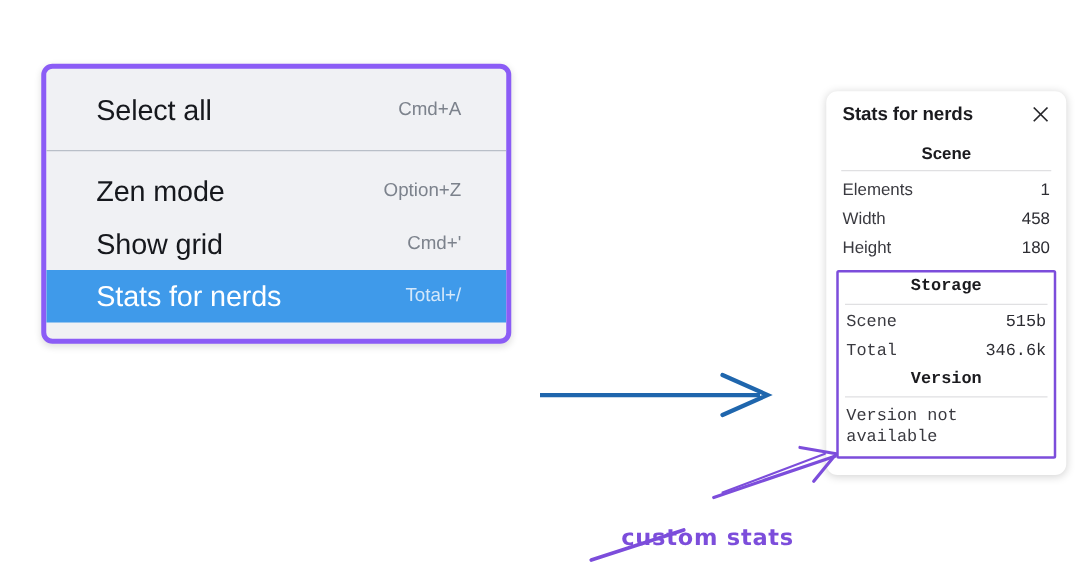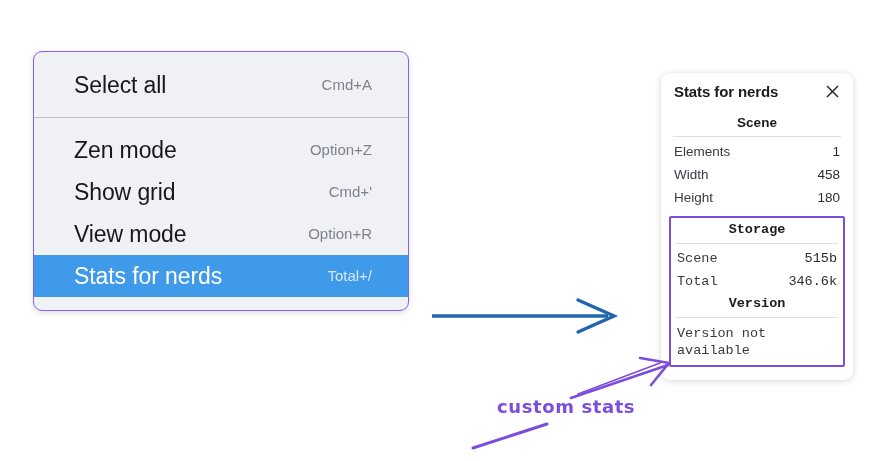--- a/index.html
+++ b/index.html
@@ -16,21 +16,21 @@
     -webkit-font-smoothing: antialiased;
   }
 
   
   #context-menu {
     position: absolute;
     left: 33px;
     top: 51px;
     width: 376px;
     background: #f0f1f4;
-    border: 1px solid #8b5cf6;
+    border: 4px solid #8b5cf6;
     border-radius: 9px;
     box-shadow: 0 2px 6px rgba(0,0,0,0.13);
     overflow: hidden;
     box-sizing: border-box;
   }
   .menu-section { padding: 6px 0; }
   .menu-section.top { padding: 12px 0 11px; }
   .menu-section.bottom { padding: 11px 0 13px; }
   .menu-divider {
     height: 1px;
@@ -137,21 +137,21 @@
   
   .annotation-layer {
     position: absolute;
     left: 0; top: 0;
     width: 873px; height: 461px;
     pointer-events: none;
   }
   .handwritten-label {
     position: absolute;
     left: 497px;
-    top: 396px;
+    top: 420px;
     font-family: "DejaVu Sans", sans-serif;
     font-size: 18px;
     font-weight: bold;
     letter-spacing: 0.6px;
     color: #7c4ddb;
     white-space: nowrap;
   }
 </style>
 </head>
 <body>
@@ -168,24 +168,20 @@
   <div class="menu-divider"></div>
 
   <div class="menu-section bottom">
     <div class="menu-item">
       <span class="mi-label">Zen mode</span>
       <span class="mi-shortcut">Option+Z</span>
     </div>
     <div class="menu-item">
       <span class="mi-label">Show grid</span>
       <span class="mi-shortcut">Cmd+'</span>
-    </div>
-    <div class="menu-item">
-      <span class="mi-label">View mode</span>
-      <span class="mi-shortcut">Option+R</span>
     </div>
     <div class="menu-item selected">
       <span class="mi-label">Stats for nerds</span>
       <span class="mi-shortcut">Total+/</span>
     </div>
   </div>
 
 </div>
 
 <div id="stats-panel">

